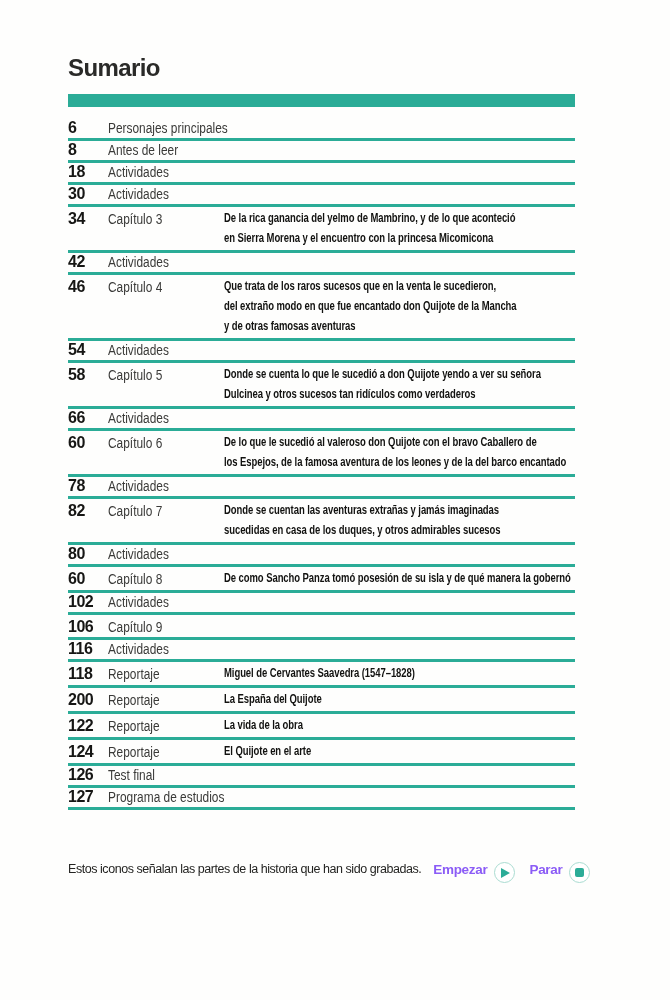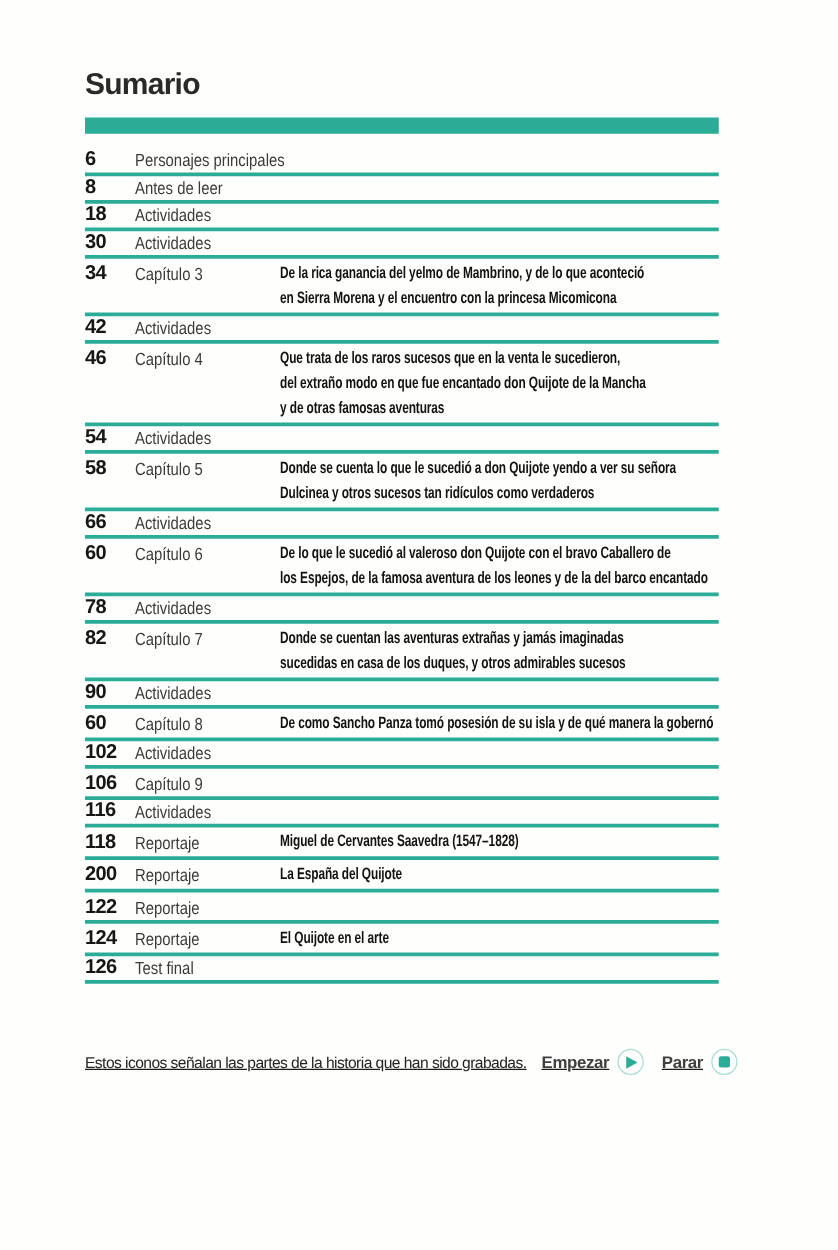--- a/index.html
+++ b/index.html
@@ -62,34 +62,33 @@
     line-height: 20px;
     color: #121210;
     white-space: nowrap;
     transform: scaleX(0.72);
     transform-origin: 0 0;
     letter-spacing: -0.1px;
   }
   .footer {
     margin-top: 52px;
     display: flex;
-    align-items: center;
-    text-decoration: underline;
+    align-items: flex-start;
   }
   .footer-note {
     font-size: 12.5px;
     letter-spacing: -0.45px;
     color: #242422;
     white-space: nowrap;
   }
   .footer-action {
     font-size: 13.5px;
     font-weight: 700;
     letter-spacing: -0.3px;
-    color: #404040;
+    color: #8b5cf6;
     white-space: nowrap;
   }
   .footer-note { margin-right: 12px; }
   .icon-circle {
     width: 21px; height: 21px;
     border-radius: 50%;
     border: 1.5px solid var(--accent-ring, #aadcd1);
     background: #ffffff;
     display: inline-flex;
     align-items: center;
@@ -211,21 +210,21 @@
     <div class="row has-desc">
       <div class="num">82</div>
       <div class="label">Capítulo 7</div>
       <div class="desc">
           <div>Donde se cuentan las aventuras extrañas y jamás imaginadas</div>
           <div>sucedidas en casa de los duques, y otros admirables sucesos</div>
         </div>
     </div>
 
     <div class="row">
-      <div class="num">90</div>
+      <div class="num">80</div>
       <div class="label">Actividades</div>
 
     </div>
 
     <div class="row has-desc">
       <div class="num">60</div>
       <div class="label">Capítulo 8</div>
       <div class="desc">
           <div>De como Sancho Panza tomó posesión de su isla y de qué manera la gobernó</div>
         </div>
@@ -260,36 +259,44 @@
       <div class="num">200</div>
       <div class="label">Reportaje</div>
       <div class="desc">
           <div>La España del Quijote</div>
         </div>
     </div>
 
     <div class="row has-desc">
       <div class="num">122</div>
       <div class="label">Reportaje</div>
+      <div class="desc">
+          <div>La vida de la obra</div>
+        </div>
     </div>
 
     <div class="row has-desc">
       <div class="num">124</div>
       <div class="label">Reportaje</div>
       <div class="desc">
           <div>El Quijote en el arte</div>
         </div>
     </div>
 
     <div class="row">
       <div class="num">126</div>
       <div class="label">Test final</div>
 
     </div>
 
+    <div class="row">
+      <div class="num">127</div>
+      <div class="label">Programa de estudios</div>
+
+    </div>
   </div>
 
   <div class="footer">
     <span class="footer-note">Estos iconos señalan las partes de la historia que han sido grabadas.</span>
     <span class="footer-action">Empezar</span>
     <span class="icon-circle">
         <span class="tri"></span>
       </span>
     <span class="footer-action">Parar</span>
     <span class="icon-circle">

